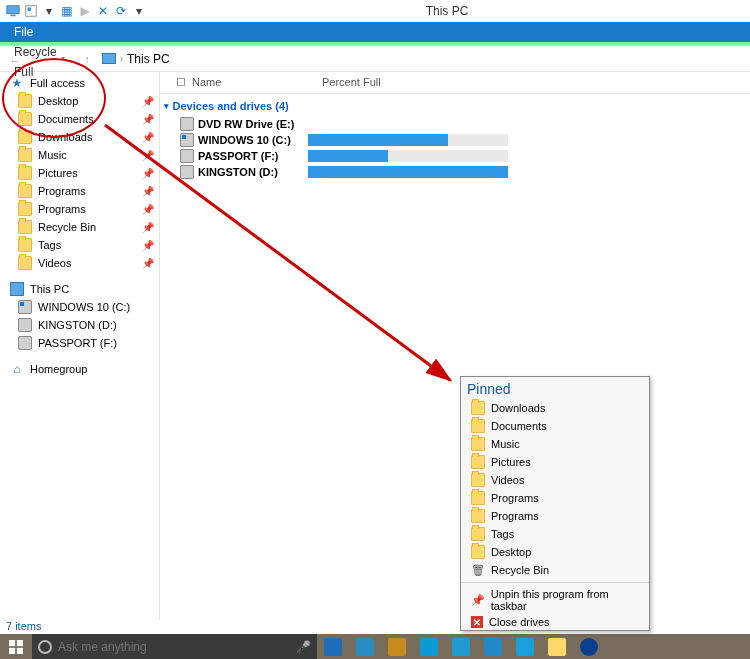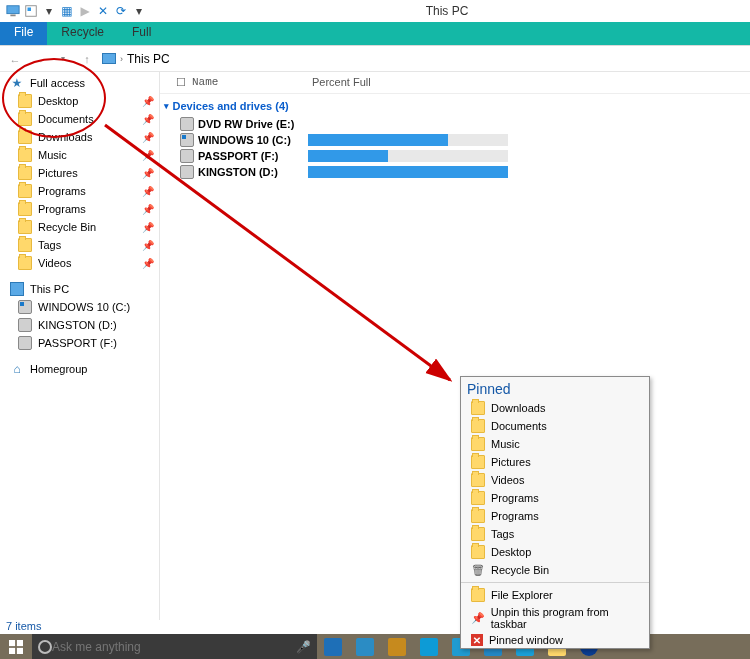--- a/index.html
+++ b/index.html
@@ -6,21 +6,21 @@
 body { width: 750px; height: 659px; background: #fff; position: relative; overflow: hidden; font-size: 11px; color: #000; }
 
 
 .titlebar { height: 22px; background: #fff; display: flex; align-items: center; padding: 0 4px; }
 .qat { display: flex; gap: 0; align-items: center; }
 .qat-icon { width: 18px; height: 18px; display: flex; align-items: center; justify-content: center; font-size: 12px; color: #444; }
 .qat-icon svg { width: 14px; height: 14px; }
 .title-text { flex: 1; text-align: center; font-size: 12px; color: #333; }
 
 
-.ribbon { height: 24px; background: #14b8a6; border-bottom: 1px solid #d9d9d9; display: flex; }
+.ribbon { height: 24px; background: #86efac; border-bottom: 1px solid #d9d9d9; display: flex; flex-direction: column; }
 .ribbon-tab { padding: 3px 14px; font-size: 12px; color: #333; cursor: pointer; }
 .ribbon-tab.file { background: #1979ca; color: #fff; }
 
 
 .addrbar { height: 26px; background: #fff; border-bottom: 1px solid #e5e5e5; display: flex; align-items: center; padding: 0 6px; gap: 6px; }
 .nav-arr { width: 18px; height: 18px; display: flex; align-items: center; justify-content: center; color: #999; }
 .addr-crumb { display: flex; align-items: center; gap: 4px; font-size: 12px; }
 .chev { color: #666; font-size: 9px; }
 
 
@@ -40,21 +40,21 @@
 .nav-sep { height: 8px; }
 
 
 .anno-circle { position: absolute; left: 2px; top: 58px; width: 104px; height: 80px; border: 2px solid #cc0000; border-radius: 50% 50%; pointer-events: none; z-index: 50; }
 .anno-arrow { position: absolute; z-index: 50; pointer-events: none; }
 
 
 .content { flex: 1; position: relative; }
 .col-headers { display: flex; padding: 4px 0 4px 16px; border-bottom: 1px solid #eee; color: #555; font-size: 11px; }
 .col-headers .chk { width: 16px; }
-.col-headers .cname { width: 120px; font-family: Liberation Mono, monospace; }
+.col-headers .cname { width: 130px; }
 .group-hdr { padding: 6px 0 4px 4px; color: #0a5ecc; font-size: 11px; font-weight: bold; display: flex; align-items: center; gap: 4px; }
 .group-hdr .caret { font-size: 9px; }
 .row { display: flex; align-items: center; padding: 1px 0; height: 16px; font-weight: bold; }
 .row .cname { width: 148px; display: flex; align-items: center; gap: 4px; padding-left: 20px; font-size: 11px; }
 .row .cname .ico { width: 14px; height: 14px; display: inline-flex; align-items: center; justify-content: center; }
 .bar-wrap { width: 200px; height: 12px; background: #e8e8e8; position: relative; }
 .bar-fill { height: 100%; background: #3199e8; position: absolute; left: 0; top: 0; }
 
 
 .jumplist { position: absolute; right: 100px; top: 376px; width: 190px; background: #f7f7f7; border: 1px solid #8a8a8a; box-shadow: 2px 2px 4px rgba(0,0,0,.25); z-index: 60; font-size: 11px; }
@@ -64,21 +64,21 @@
 .jl-item .ico { width: 14px; height: 14px; display: inline-flex; align-items: center; justify-content: center; }
 .close-x { width: 12px; height: 12px; background: #d9362a; color: #fff; font-size: 10px; display: inline-flex; align-items: center; justify-content: center; font-weight: bold; }
 
 
 .status { position: absolute; left: 0; right: 0; bottom: 25px; height: 14px; padding: 0 6px; font-size: 11px; color: #1558a7; background: #fff; }
 
 
 .taskbar { position: absolute; left: 0; right: 0; bottom: 0; height: 25px; background: #776d5a; display: flex; align-items: stretch; }
 .tb-btn { width: 32px; display: flex; align-items: center; justify-content: center; color: #fff; }
 .tb-btn.start svg { width: 14px; height: 14px; }
-.search { flex: 0 0 285px; background: #3a3a3a; display: flex; align-items: center; padding: 0 6px; gap: 0; }
+.search { flex: 0 0 285px; background: #3a3a3a; display: flex; align-items: center; padding: 0 6px; gap: 6px; }
 .search .o { width: 14px; height: 14px; border: 2px solid #bbb; border-radius: 50%; }
 .search input { flex: 1; background: transparent; border: none; color: #ccc; font-size: 12px; outline: none; }
 .search .mic { color: #999; font-size: 12px; }
 .tb-icons { display: flex; }
 .tb-app { width: 32px; display: flex; align-items: center; justify-content: center; }
 .tb-app .sq { width: 18px; height: 18px; border-radius: 2px; }
 </style>
 </head>
 <body>
 
@@ -298,30 +298,26 @@
   <div class="jl-item">
       <span class="ico folder-ico"></span>
       <span>Desktop</span>
     </div>
   <div class="jl-item">
       <span class="ico" style="color:#555">🗑</span>
       <span>Recycle Bin</span>
     </div>
   <div class="jl-sep"></div>
   <div class="jl-item">
-      <span class="ico folder-ico"></span>
-      <span>File Explorer</span>
-    </div>
-  <div class="jl-item">
       <span class="ico" style="color:#777">📌</span>
       <span>Unpin this program from taskbar</span>
     </div>
   <div class="jl-item">
       <span class="close-x">✕</span>
-      <span>Pinned window</span>
+      <span>Close drives</span>
     </div>
 </div>
 
 <div class="status">7 items</div>
 
 <div class="taskbar">
   <div class="tb-btn start">
     <svg viewBox="0 0 16 16">
         <rect x="0" y="0" width="7" height="7" fill="#fff"></rect>
         <rect x="9" y="0" width="7" height="7" fill="#fff"></rect>

